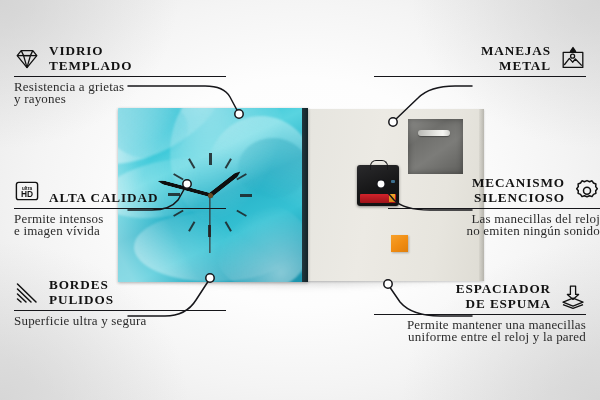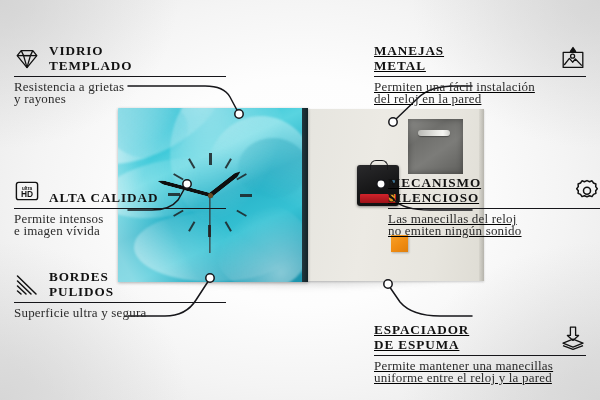--- a/index.html
+++ b/index.html
@@ -88,21 +88,21 @@
     background:linear-gradient(180deg,#0d0d0d,#111);clip-path:polygon(50% 0,100% 16%,100% 100%,0 100%,0 16%);}
   #hand-min{width:4px;height:54px;margin-left:-2px;margin-top:-54px;
     background:linear-gradient(180deg,#0d0d0d,#111);clip-path:polygon(50% 0,100% 12%,100% 100%,0 100%,0 12%);}
   #hand-sec{width:1.4px;height:58px;margin-left:-0.7px;margin-top:-58px;background:#35130f;}
   #hand-cap{position:absolute;left:50%;top:50%;width:5px;height:5px;margin:-2.5px 0 0 -2.5px;
     border-radius:50%;background:#6b4a22;box-shadow:0 0 1px rgba(0,0,0,.7);}
 
   
   .callout{position:absolute;width:212px;}
   .callout.left{text-align:left;}
-  .callout.right{text-decoration:underline;}
+  .callout.right{text-align:right;}
   .co-head{display:flex;align-items:center;gap:9px;}
   .callout.right .co-head{flex-direction:row-reverse;}
   .co-title{
     font-family:"Liberation Serif",serif;
     font-size:13.2px;letter-spacing:.9px;line-height:14.5px;
     color:#121212;font-weight:700;text-transform:uppercase;
     flex:1;
   }
   .co-rule{height:1.4px;background:#16161a;margin:3px 0 4px 0;}
   .co-desc{
@@ -244,21 +244,21 @@
           <text x="13" y="19.4" font-family="Liberation Sans, sans-serif" font-size="8.4" font-weight="bold" text-anchor="middle" fill="#111">HD</text>
         </svg>
       </span>
       <span class="co-title"><br><span>ALTA CALIDAD</span></span>
     </div>
     <div class="co-rule"></div>
     <div class="co-desc"><span style="white-space:pre-line">Permite intensos
 e imagen vívida</span></div>
   </div>
 
-  <div class="callout left" style="left:14px;top:270px;">
+  <div class="callout left" style="left:14px;top:278px;">
     <div class="co-head">
       <span class="co-icon">
         <svg viewBox="0 0 26 26">
             <g stroke="#111" stroke-width="1.5" stroke-linecap="round">
           <line x1="3.5" y1="4" x2="22" y2="22"></line>
           <line x1="3.5" y1="9" x2="17" y2="22"></line>
           <line x1="3.5" y1="14" x2="12" y2="22"></line>
           <line x1="3.5" y1="19" x2="7" y2="22"></line>
         </g>
           </svg>
@@ -277,42 +277,40 @@
           <path d="M13,1.5 L10.4,5.4 L15.6,5.4 Z" fill="#111"></path>
           <rect x="3.2" y="6.4" width="19.6" height="15"></rect>
           <path d="M4.2,19 L9.4,12.4 L12.6,16.2 L15.4,13 L21.8,19.6"></path>
           <circle cx="12.6" cy="10.2" r="2"></circle>
         </g>
           </svg>
       </span>
       <span class="co-title"><span>MANEJAS</span><br><span>METAL</span></span>
     </div>
     <div class="co-rule"></div>
-    <div class="co-desc"><span style="white-space:pre-line">Permiten una fácil instalación
-del reloj en la pared</span></div>
   </div>
 
   <div class="callout right" style="left:388px;top:176px;">
     <div class="co-head">
       <span class="co-icon">
         <svg viewBox="0 0 26 26">
             <g fill="none" stroke="#111" stroke-width="1.5" stroke-linejoin="round">
           <path d="M13,2.6 l2.6,1.1 2.4,-0.9 1.5,2.2 2.4,1 -0.2,2.6 1.6,2.1 -1.6,2.1 0.2,2.6 -2.4,1 -1.5,2.2 -2.4,-0.9 -2.6,1.1 -2.6,-1.1 -2.4,0.9 -1.5,-2.2 -2.4,-1 0.2,-2.6 -1.6,-2.1 1.6,-2.1 -0.2,-2.6 2.4,-1 1.5,-2.2 2.4,0.9 Z"></path>
           <circle cx="13" cy="12.8" r="3.5"></circle>
         </g>
           </svg>
       </span>
       <span class="co-title"><span>MECANISMO</span><br><span>SILENCIOSO</span></span>
     </div>
     <div class="co-rule"></div>
     <div class="co-desc"><span style="white-space:pre-line">Las manecillas del reloj
 no emiten ningún sonido</span></div>
   </div>
 
-  <div class="callout right" style="left:374px;top:282px;margin-top:41px;">
+  <div class="callout right" style="left:374px;top:282px;">
     <div class="co-head">
       <span class="co-icon">
         <svg viewBox="0 0 26 26">
             <g fill="none" stroke="#111" stroke-width="1.3" stroke-linejoin="round">
           <path d="M10.4,2.2 L15.6,2.2 L15.6,10.4 L18.6,10.4 L13,15.4 L7.4,10.4 L10.4,10.4 Z"></path>
           <path d="M13,14.2 L23,18.2 L13,22.2 L3,18.2 Z"></path>
           <path d="M3,20.6 L13,24.4 L23,20.6"></path>
         </g>
           </svg>
       </span>

